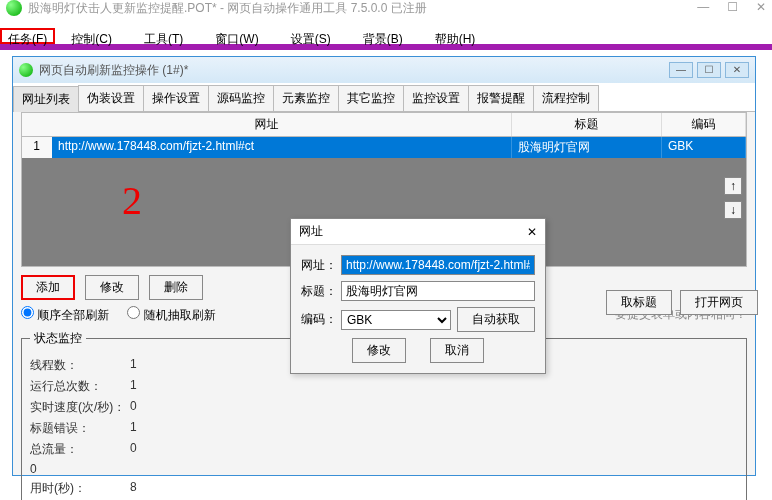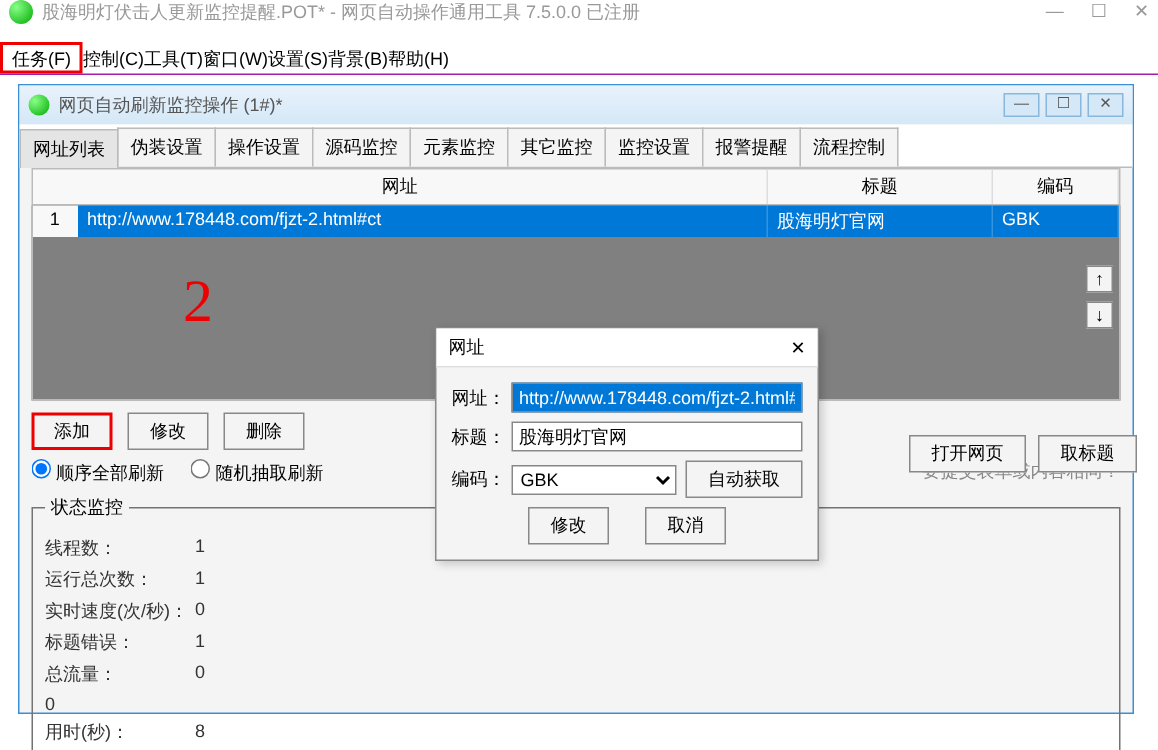--- a/index.html
+++ b/index.html
@@ -2,22 +2,22 @@
 <html><head>
 <meta charset="utf-8">
 <style>
 * { box-sizing: border-box; margin: 0; padding: 0; font-family: "Microsoft YaHei", SimSun, sans-serif; font-size: 12px; }
 body { background: #fff; width: 772px; height: 500px; position: relative; overflow: hidden; }
 .main-titlebar { height: 28px; display: flex; padding: 0 6px; color: #999; }
 .main-titlebar .icon { width: 16px; height: 16px; margin-right: 6px; background: radial-gradient(circle at 30% 30%, #8f8, #0a0); border-radius: 50%; }
 .main-titlebar .title { flex: 1; }
 .win-controls { display: flex; gap: 18px; color: #999; }
 .win-controls span { cursor: pointer; }
-.menubar { height: 22px; display: flex; border-bottom: 1px solid #a21caf; }
-.menubar .menu-item { padding: 3px 0; cursor: pointer; }
+.menubar { height: 22px; display: flex; border-bottom: 6px solid #a21caf; }
+.menubar .menu-item { padding: 3px 16px; cursor: pointer; }
 .menubar .menu-item.active { border: 2px solid #e00; padding: 1px 6px; }
 .child-window { position: absolute; left: 12px; top: 56px; width: 744px; height: 420px; border: 1px solid #3a8fd6; background: #f4f4f4; }
 .child-titlebar { height: 26px; background: linear-gradient(#e8f2fb,#d4e8f7); display: flex; align-items: center; padding: 0 6px; color: #555; }
 .child-titlebar .icon { width: 14px; height: 14px; margin-right: 6px; background: radial-gradient(circle at 30% 30%, #8f8, #0a0); border-radius: 50%; }
 .child-titlebar .title { flex: 1; }
 .child-controls { display: flex; gap: 4px; }
 .child-controls .btn { width: 24px; height: 16px; background: #d4e8f7; border: 1px solid #8ab8dd; text-align: center; line-height: 14px; cursor: pointer; font-size: 10px; }
 .tabs { display: flex; background: #fff; border-bottom: 1px solid #bbb; }
 .tabs .tab { padding: 4px 8px; border: 1px solid #bbb; border-bottom: none; margin-top: 2px; margin-right: -1px; background: #f4f4f4; cursor: pointer; }
 .tabs .tab.active { background: #e5e5e5; position: relative; top: 1px; }
@@ -182,22 +182,22 @@
 
     <div class="action-row">
       <button class="btn-std">开始</button>
       <button class="btn-std disabled">暂停</button>
       <button class="btn-std disabled">停止</button>
     </div>
   </div>
 </div>
 
 <div class="right-buttons">
+  <button class="btn-std">取标题</button>
   <button class="btn-std">打开网页</button>
-  <button class="btn-std">取标题</button>
 </div>
 
 <div class="dialog">
   <div class="dialog-title">
     <span class="t">网址</span>
     <span class="x">✕</span>
   </div>
   <div class="dialog-body">
     <div class="form-row">
       <span class="flbl">网址：</span>

